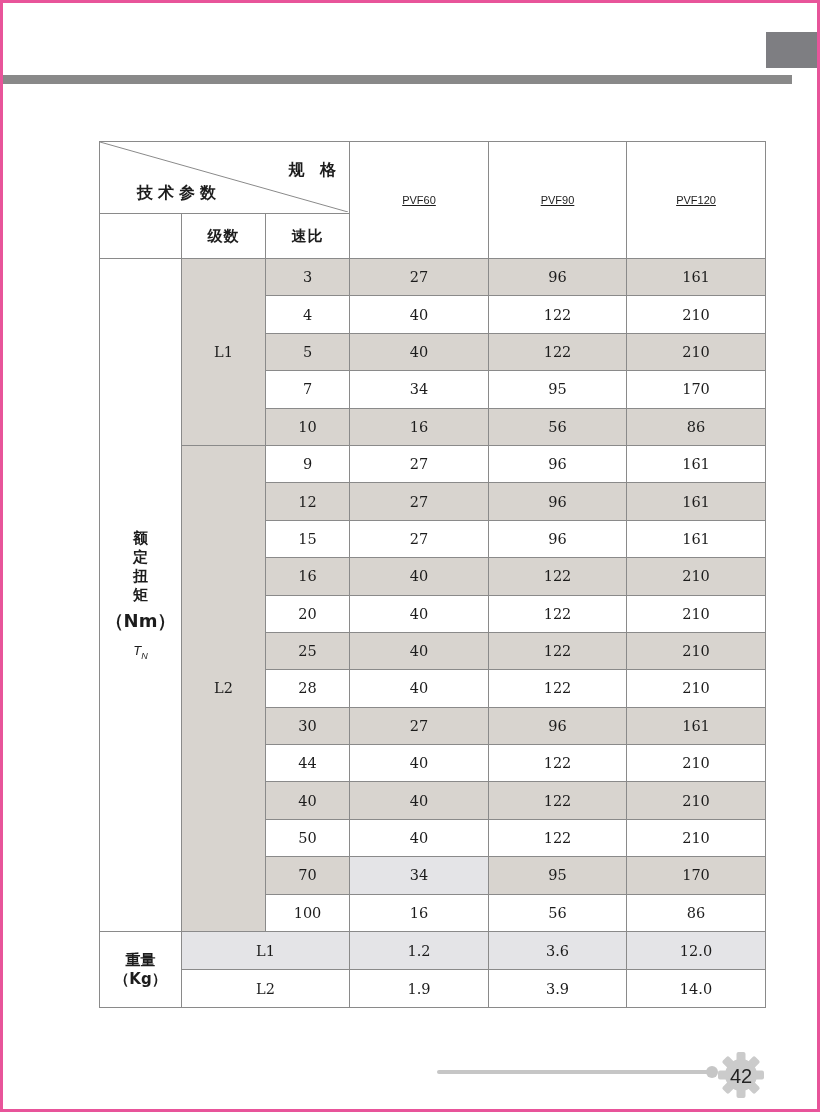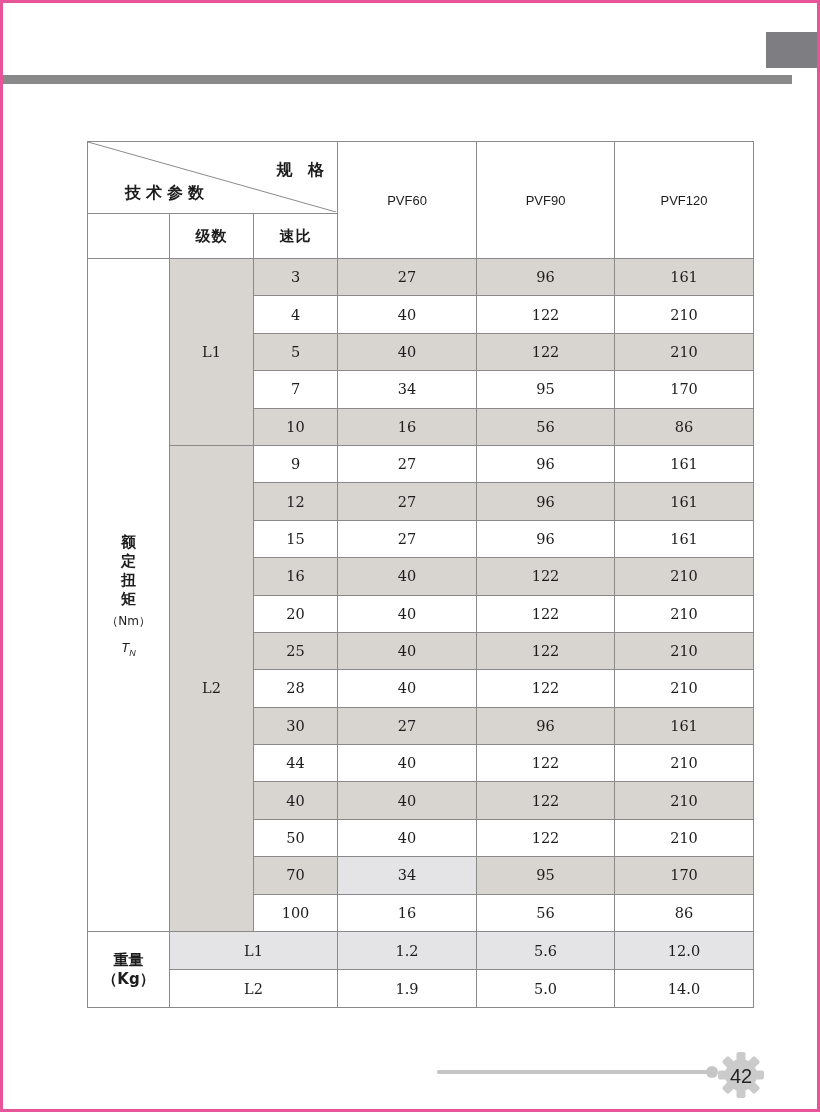--- a/index.html
+++ b/index.html
@@ -30,21 +30,21 @@
     position: absolute; left: 763px; top: 29px;
     width: 51px; height: 36px;
     background: var(--square-gray);
   }
   .top-bar {
     position: absolute; left: 0px; top: 72px;
     width: 789px; height: 9px;
     background: var(--bar-gray);
   }
   table.spec-table {
-    position: absolute; left: 84px; top: 138px;
+    position: absolute; left: 96px; top: 138px;
     border-collapse: collapse;
     table-layout: fixed;
     width: 666px;
     color: var(--ink);
   }
   .spec-table td {
     border: 1px solid var(--table-line);
     text-align: center;
     vertical-align: middle;
     padding: 0;
@@ -61,21 +61,21 @@
     position: absolute; top: 18px; right: 8px;
     font-weight: bold; font-size: 16px; letter-spacing: 5px;
     font-family: "DejaVu Sans", sans-serif;
   }
   .corner-params {
     position: absolute; bottom: 9px; left: 15px;
     font-weight: bold; font-size: 16px; letter-spacing: 5px;
     font-family: "DejaVu Sans", sans-serif;
     margin-left: 22px;
   }
-  td.pvf-hdr { font-size: 13px; font-family: "Liberation Sans", sans-serif; }
+  td.pvf-hdr { font-size: 11px; font-family: "Liberation Sans", sans-serif; text-decoration: underline; }
   td.subhdr {
     font-weight: bold; font-size: 15px;
     font-family: "DejaVu Sans", sans-serif; letter-spacing: 1px;
   }
   td.beige { background: var(--shade-beige); }
   td.light { background: var(--shade-light); }
 
   td.ratio-cell, td.value-cell, td.wvalue-cell {
     font-family: "DejaVu Serif", "Liberation Serif", serif;
     font-size: 14.5px;
@@ -89,21 +89,21 @@
     font-family: "DejaVu Serif", "Liberation Serif", serif;
     font-size: 14.5px;
   }
   td.torque-cell { background: #ffffff; }
   .t-chars span {
     display: block;
     font-weight: bold; font-size: 15px; line-height: 19px;
     font-family: "DejaVu Sans", sans-serif;
   }
   .t-unit {
-    font-weight: normal; font-size: 12px; margin-top: 4px;
+    font-weight: bold; font-size: 18px; margin-top: 4px;
     font-family: "DejaVu Sans", sans-serif;
   }
   .t-sym {
     font-size: 13px; margin-top: 10px;
     font-family: Liberation Sans, sans-serif;
     font-style: italic;
   }
   .t-sym sub { font-size: 9px; }
   td.weight-label {
     font-weight: bold; font-size: 15px;
@@ -277,27 +277,27 @@
         <tr class="data-row">
           <td class="ratio-cell">100</td>
           <td class="value-cell">16</td>
           <td class="value-cell">56</td>
           <td class="value-cell">86</td>
         </tr>
         <tr class="weight-row">
           <td class="weight-label" rowspan="2">重量（Kg）</td>
           <td class="wgroup-cell light" colspan="2">L1</td>
           <td class="wvalue-cell light">1.2</td>
-          <td class="wvalue-cell light">5.6</td>
+          <td class="wvalue-cell light">3.6</td>
           <td class="wvalue-cell light">12.0</td>
         </tr>
         <tr class="weight-row">
           <td class="wgroup-cell" colspan="2">L2</td>
           <td class="wvalue-cell">1.9</td>
-          <td class="wvalue-cell">5.0</td>
+          <td class="wvalue-cell">3.9</td>
           <td class="wvalue-cell">14.0</td>
         </tr>
       </tbody>
   </table>
 
   <div class="footer-line"></div>
   <div class="footer-dot"></div>
   <svg class="gear-badge" viewBox="0 0 50 50">
     <g fill="#cbcbcb">
       <g id="teeth">

